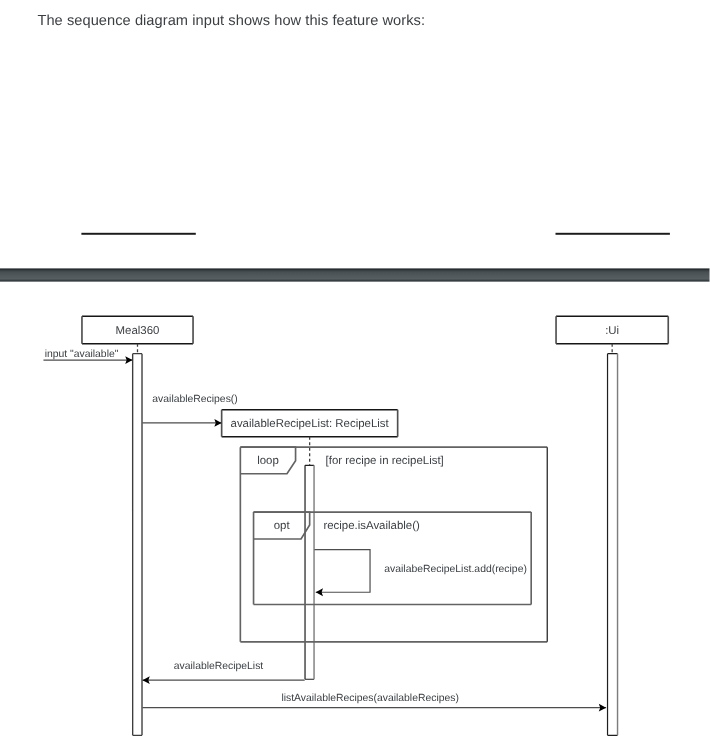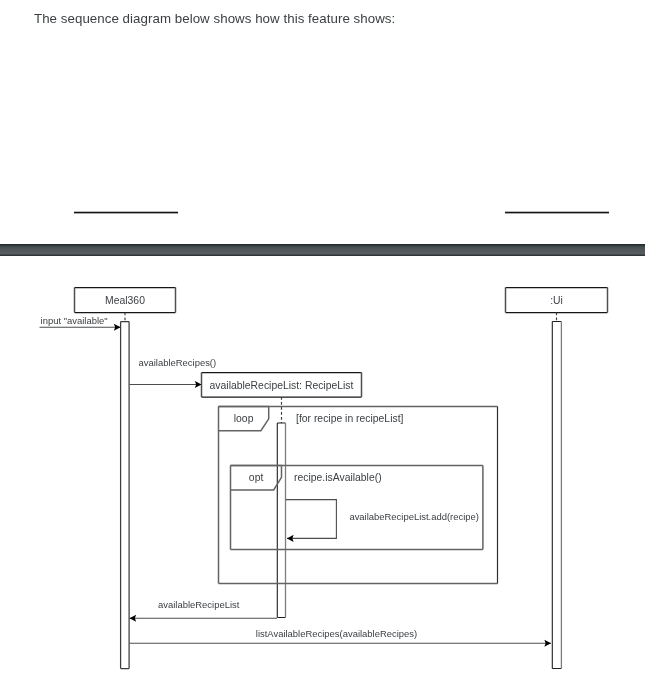--- a/index.html
+++ b/index.html
@@ -37,21 +37,21 @@
   .bar-light { stroke:#7d7d7d; stroke-width:1.3; fill:none; }
   .bar-mid { stroke:#3d3d3d; stroke-width:1.25; fill:none; }
   .frame { stroke:#636363; stroke-width:1.5; fill:none; }
   .frame-dark { stroke:#2e2e2e; stroke-width:1.2; fill:none; }
   .msgline { stroke:#4d4d4d; stroke-width:1.1; fill:none; }
   .white { fill:#ffffff; stroke:none; }
 </style>
 </head>
 <body>
 
-<div id="intro-text">The sequence diagram below shows how this feature shows:</div>
+<div id="intro-text">The sequence diagram input shows how this feature works:</div>
 
 <div class="topline" style="left:74px;top:211px;width:104px;"></div>
 <div class="topline" style="left:505px;top:211px;width:103.5px;"></div>
 
 <div id="divider-bar"></div>
 
 <svg id="diagram" viewBox="0 0 645 678">
   <defs>
     <marker id="ah" markerWidth="8" markerHeight="8" refX="7.1" refY="4" orient="auto" markerUnits="userSpaceOnUse">
       <path d="M0.45,0.45 L7.1,4 L0.45,7.55 L1.75,4 Z" fill="#000000"></path>

